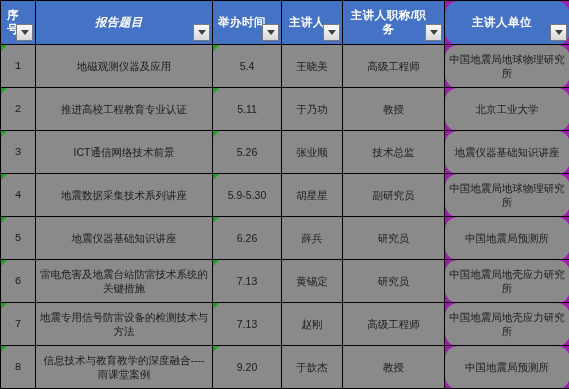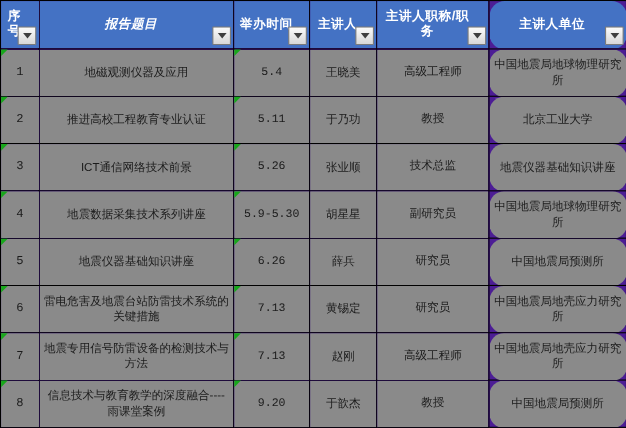--- a/index.html
+++ b/index.html
@@ -19,21 +19,21 @@
     height: 389px;
     position: relative;
     background: #8a8a8a;
     box-sizing: border-box;
   }
   table.grid {
     border-collapse: collapse;
     table-layout: fixed;
     width: 569px;
     height: 389px;
-    background: #4c1d95;
+    background: #a21caf;
   }
   table.grid td, table.grid th {
     border: 1px solid #000000;
     padding: 0;
     margin: 0;
     text-align: center;
     vertical-align: middle;
     position: relative;
     box-sizing: border-box;
   }
@@ -89,23 +89,23 @@
     line-height: 1.35;
     height: 43px;
   }
   tbody td .cell-txt {
     display: block;
     padding: 1px 3px;
     white-space: pre-line;
   }
   td.c-idx   { width: 35px; }
   td.c-title { width: 177px; }
-  td.c-date  { width: 69px;  font-family: Liberation Mono, monospace; font-size: 10.5px; }
+  td.c-date  { width: 69px;  font-family: Liberation Sans, sans-serif; font-size: 10.5px; }
   td.c-spk   { width: 61px; }
-  td.c-role  { width: 102px; font-family: Liberation Serif, serif; }
+  td.c-role  { width: 102px; }
   td.c-org   { width: 125px; border-radius: 13px; }
 
   th.h-idx   { width: 35px; }
   th.h-title { width: 177px; font-style: italic; }
   th.h-date  { width: 69px; font-family: Liberation Mono, monospace; }
   th.h-spk   { width: 61px; }
   th.h-role  { width: 102px; }
   th.h-org   { width: 125px; border-radius: 14px; }
 
   td.c-idx   { font-family: "Liberation Mono", "DejaVu Sans Mono", monospace; font-size: 11px; }

